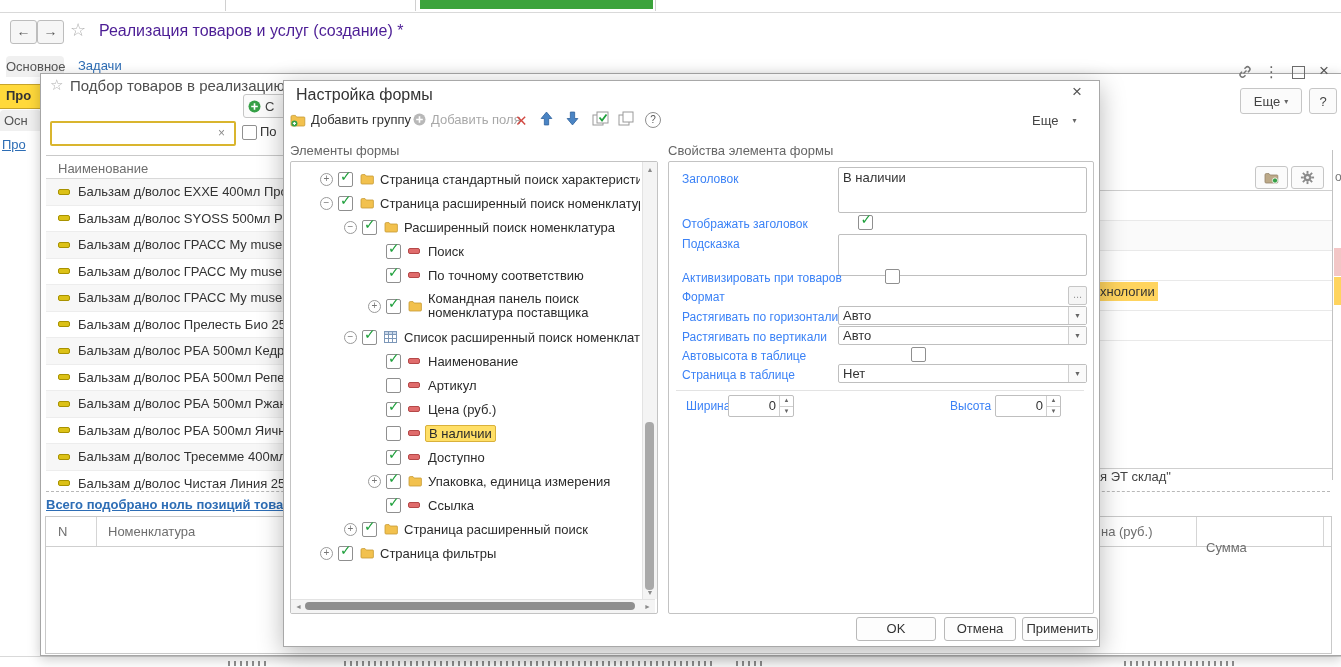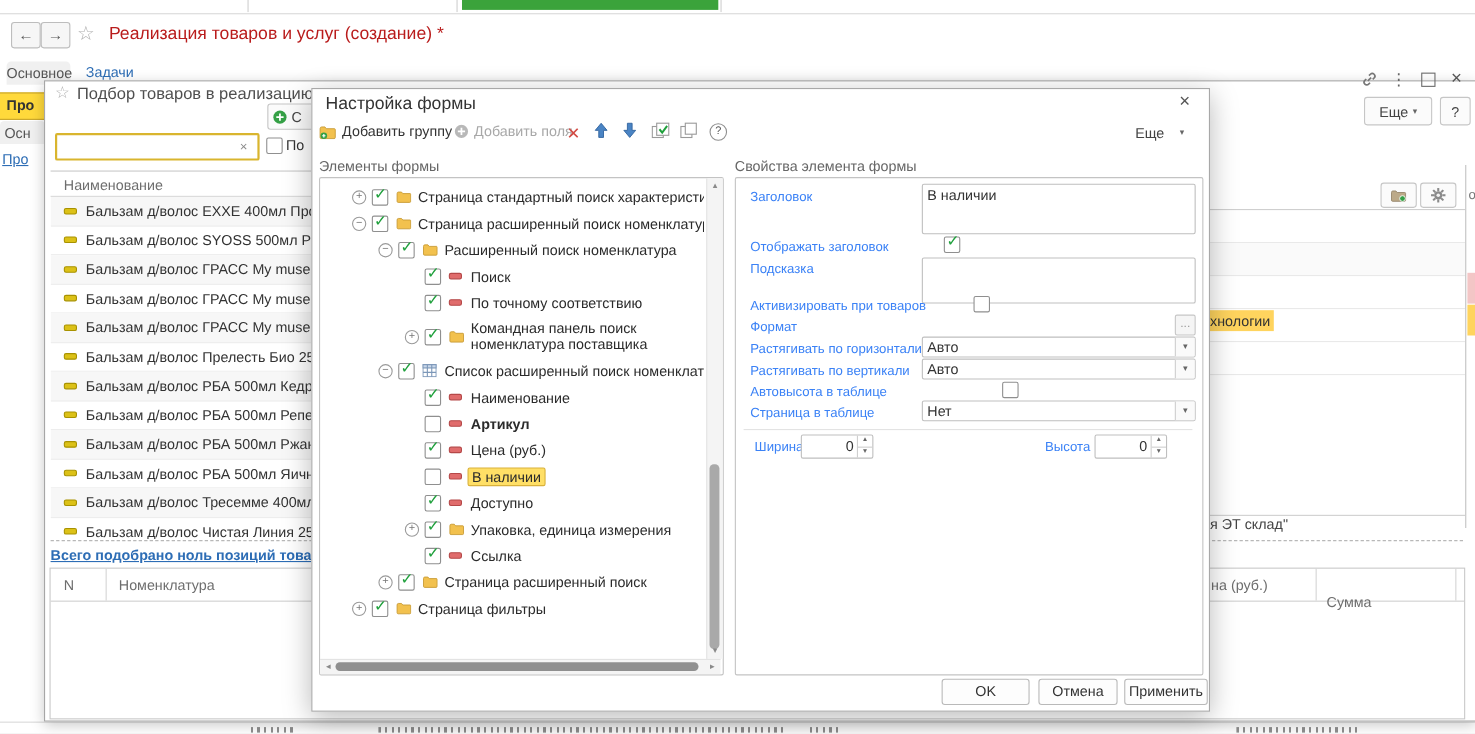--- a/index.html
+++ b/index.html
@@ -7,21 +7,21 @@
   #screen{position:relative;width:1341px;height:667px;background:#fff;overflow:hidden;}
   .abs{position:absolute;}
   .nowrap{white-space:nowrap;}
   
   .tabbar{left:0;top:0;width:1341px;height:12px;background:#fff;border-bottom:1px solid #d9d9d9;}
   .tabdiv{top:0;width:1px;height:11px;background:#d0d0d0;}
   .tabgreen{left:420px;top:0;width:233px;height:9px;background:#3BA33B;}
   .navbtn{width:25px;height:22px;border:1px solid #bdbdbd;border-radius:3px;background:#f6f6f6;color:#555;
           font-size:14px;text-align:center;line-height:21px;}
   .star{color:#aFaFaF;font-size:18px;line-height:18px;}
-  .wtitle{font-size:16px;color:#b91c1c;}
+  .wtitle{font-size:16px;color:#4c1d95;}
   .chip{background:#f0f0f0;border-radius:4px 4px 0 0;color:#555;font-size:13px;text-align:center;line-height:21px;}
   .bluelink{color:#2D6DB5;font-size:13px;text-decoration:underline;}
   .frag-yellow{background:#FFD93B;border:1px solid #C7A42B;border-left:none;font-weight:bold;font-size:13px;
                line-height:21px;padding-left:6px;overflow:hidden;}
   
   .winbg{background:#fff;border:1px solid #a6a6a6;box-shadow:0 3px 12px rgba(0,0,0,.22);}
   .dlgbg{background:#fff;border:1px solid #a8a8a8;box-shadow:0 6px 24px rgba(0,0,0,.28);}
   .z10{z-index:10;} .z11{z-index:11;} .z20{z-index:20;} .z21{z-index:21;}
   .ptitle{font-size:15px;color:#4f4f4f;}
   .grybtn{border:1px solid #c6c6c6;border-radius:3px;background:#fbfbfb;color:#444;font-size:13px;
@@ -426,21 +426,21 @@
         <div class="trow" style="padding-left: 76px;">
           <span class="exspace"></span>
           <span class="cb">
             <span class="tick">✓</span>
           </span>
           <span class="ticon">
             <span class="dash-r"></span>
           </span>
           <span class="tlabel">Наименование</span>
         </div>
-        <div class="trow" style="padding-left: 76px; font-weight: bold;">
+        <div class="trow" style="padding-left: 76px;">
           <span class="exspace"></span>
           <span class="cb"></span>
           <span class="ticon">
             <span class="dash-r"></span>
           </span>
           <span class="tlabel">Артикул</span>
         </div>
         <div class="trow" style="padding-left: 76px;">
           <span class="exspace"></span>
           <span class="cb">

